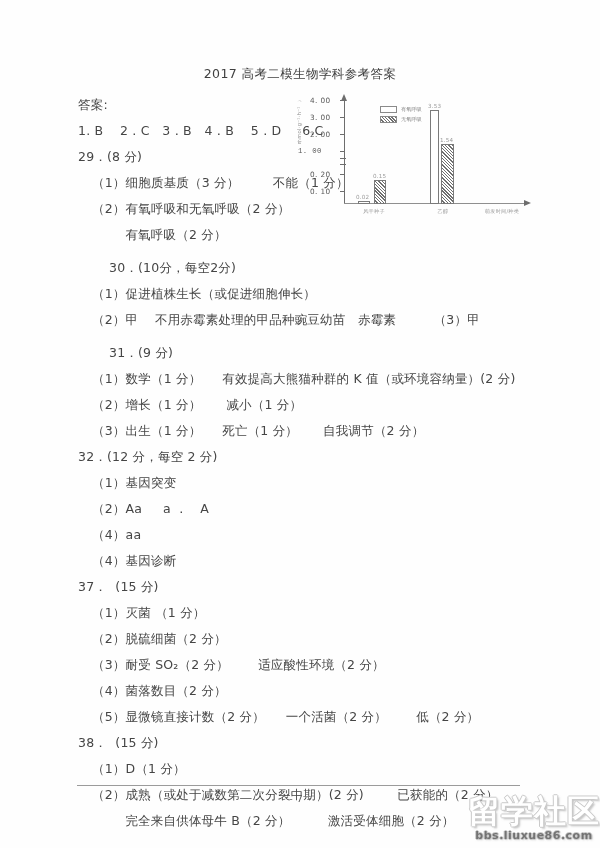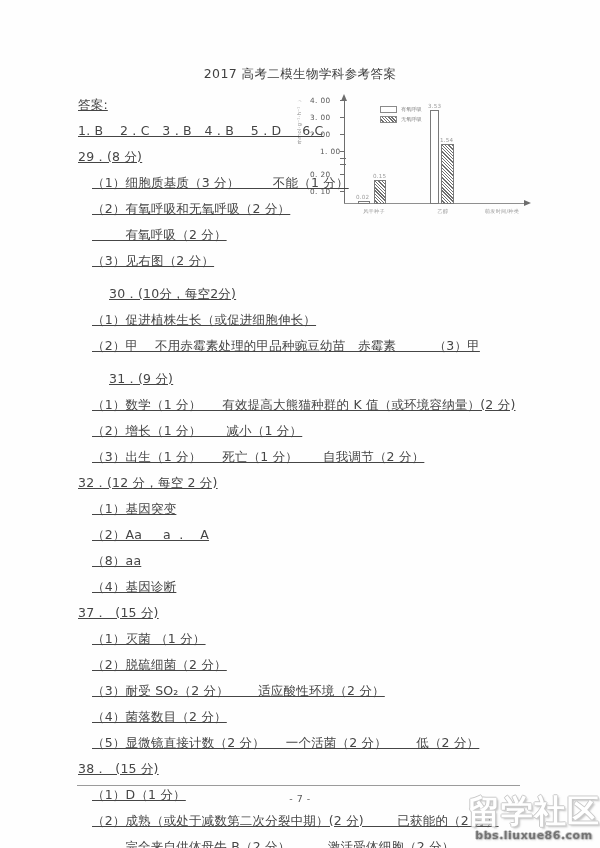--- a/index.html
+++ b/index.html
@@ -24,21 +24,21 @@
     letter-spacing:0.4px;
     color:#404040;
   }
   .body-text{
     position:absolute;
     left:78px;top:92px;width:420px;
     font-size:12.5px;
     line-height:26px;
     color:#454545;
   }
-  .line{white-space:pre;display:block;letter-spacing:0.2px;text-decoration:underline;}
+  .line{white-space:pre;display:block;letter-spacing:0.2px;}
   .indent1{padding-left:14px;}
   .gap-above{margin-top:7px;margin-left:31px;}
   .ans-row{letter-spacing:0.2px;}
 
   
   .chart{
     position:absolute;
     left:296px;top:98px;
     width:250px;height:122px;
   }
@@ -203,21 +203,21 @@
 
   <div class="doc-title">2017 高考二模生物学科参考答案</div>
 
   <div class="chart">
 
     <div class="chart-ylabel">（mmol·g⁻¹·h⁻¹）</div>
 
     <div class="ytick" style="left:14px;top:-2px;">4. 00</div>
     <div class="ytick" style="left:14px;top:15px;">3. 00</div>
     <div class="ytick" style="left:14px;top:32px;">2. 00</div>
-    <div class="ytick" style="left:24px;top:49px;">1. 00</div>
+    <div class="ytick" style="left:2px;top:49px;font-family:Liberation Mono, monospace;">1. 00</div>
     <div class="ytick" style="left:14px;top:72px;">0. 20</div>
     <div class="ytick" style="left:14px;top:89px;text-align:center;">0. 10</div>
 
     <div class="tickmark" style="top:2px;"></div>
     <div class="tickmark" style="top:19px;"></div>
     <div class="tickmark" style="top:36px;"></div>
     <div class="tickmark" style="top:53px;"></div>
     <div class="axisbreak" style="top:60px;"></div>
     <div class="tickmark" style="top:76px;"></div>
     <div class="tickmark" style="top:93px;"></div>
@@ -256,35 +256,34 @@
 
   <div class="body-text">
 
     <span class="line">答案:</span>
     <span class="line ans-row">1. B    2．C   3．B   4．B    5．D     6.C</span>
 
     <span class="line">29．(8 分)</span>
     <span class="line indent1">（1）细胞质基质（3 分）        不能（1 分）</span>
     <span class="line indent1">（2）有氧呼吸和无氧呼吸（2 分）</span>
     <span class="line indent1">        有氧呼吸（2 分）</span>
-    <span class="line indent1">（3）见右图（2 分）</span>
 
     <span class="line gap-above">30．(10分，每空2分)</span>
     <span class="line indent1">（1）促进植株生长（或促进细胞伸长）</span>
     <span class="line indent1">（2）甲    不用赤霉素处理的甲品种豌豆幼苗   赤霉素         （3）甲</span>
 
     <span class="line gap-above">31．(9 分)</span>
     <span class="line indent1">（1）数学（1 分）     有效提高大熊猫种群的 K 值（或环境容纳量）(2 分)</span>
     <span class="line indent1">（2）增长（1 分）      减小（1 分）</span>
     <span class="line indent1">（3）出生（1 分）     死亡（1 分）      自我调节（2 分）</span>
 
     <span class="line">32．(12 分，每空 2 分)</span>
     <span class="line indent1">（1）基因突变</span>
     <span class="line indent1">（2）Aa     a ．   A</span>
-    <span class="line indent1">（8）aa</span>
+    <span class="line indent1">（4）aa</span>
     <span class="line indent1">（4）基因诊断</span>
 
     <span class="line">37．  (15 分)</span>
     <span class="line indent1">（1）灭菌 （1 分）</span>
     <span class="line indent1">（2）脱硫细菌（2 分）</span>
     <span class="line indent1">（3）耐受 SO₂（2 分）       适应酸性环境（2 分）</span>
     <span class="line indent1">（4）菌落数目（2 分）</span>
     <span class="line indent1">（5）显微镜直接计数（2 分）     一个活菌（2 分）       低（2 分）</span>
 
     <span class="line">38．  (15 分)</span>

